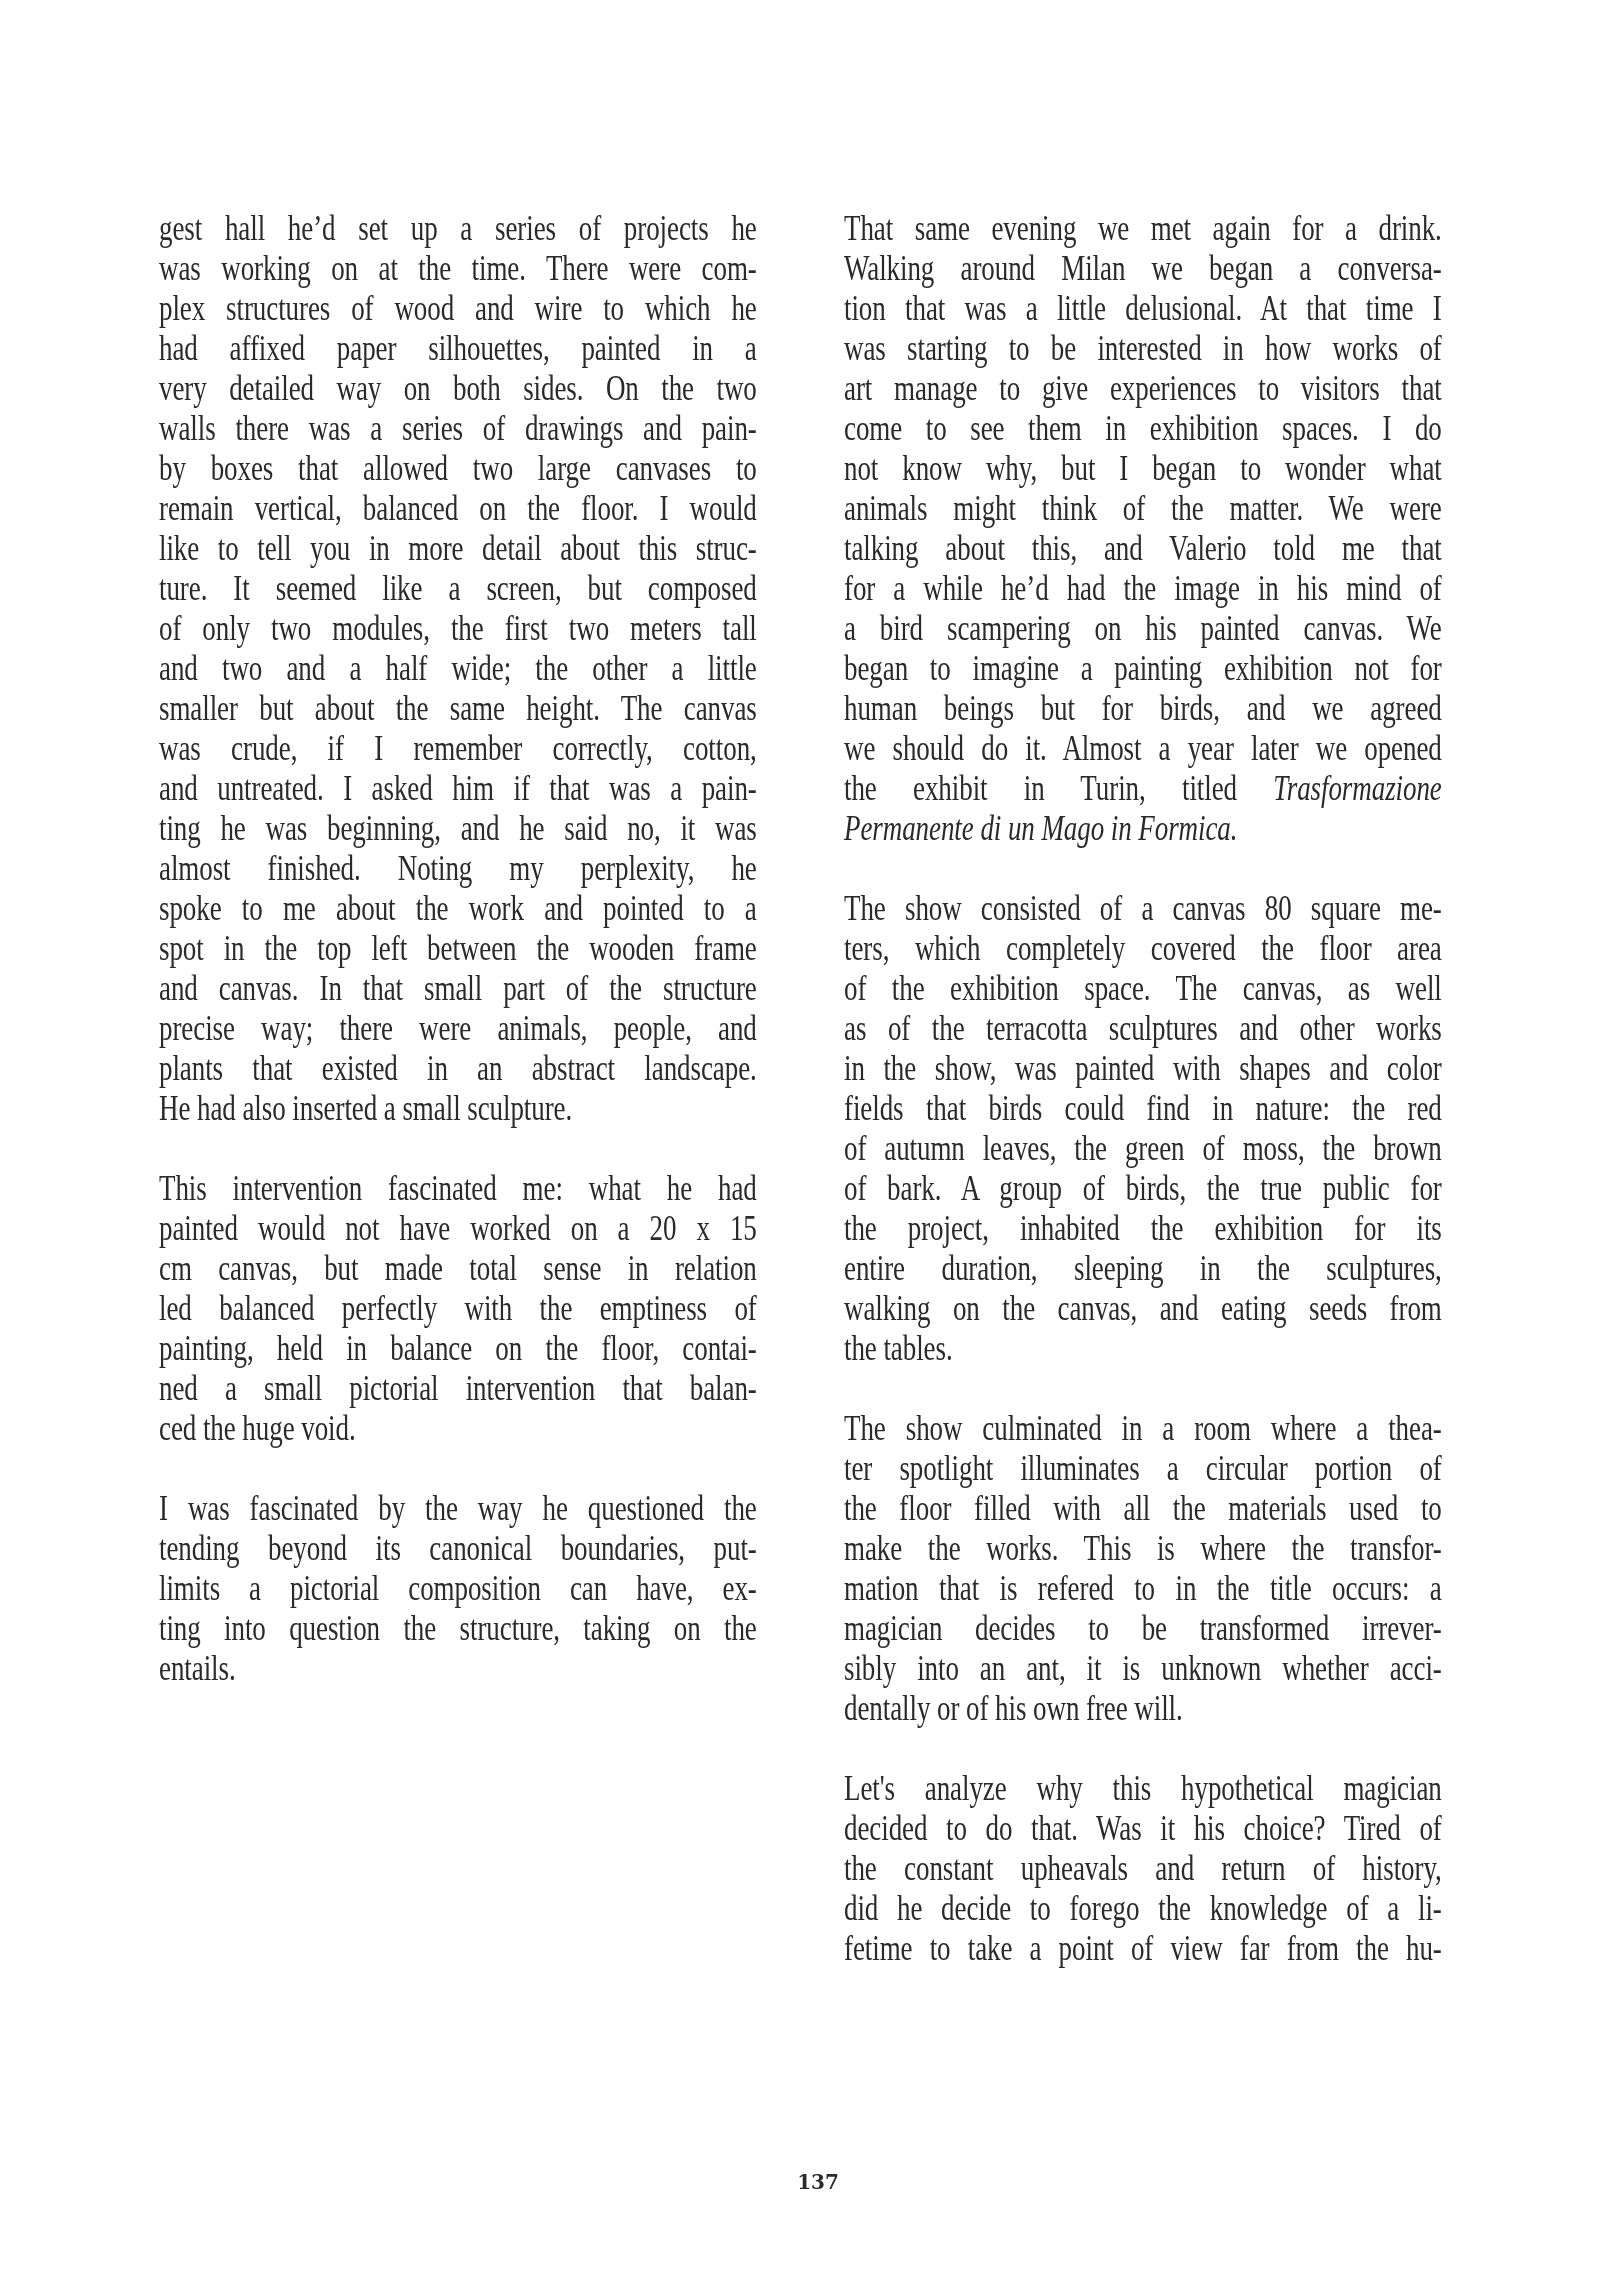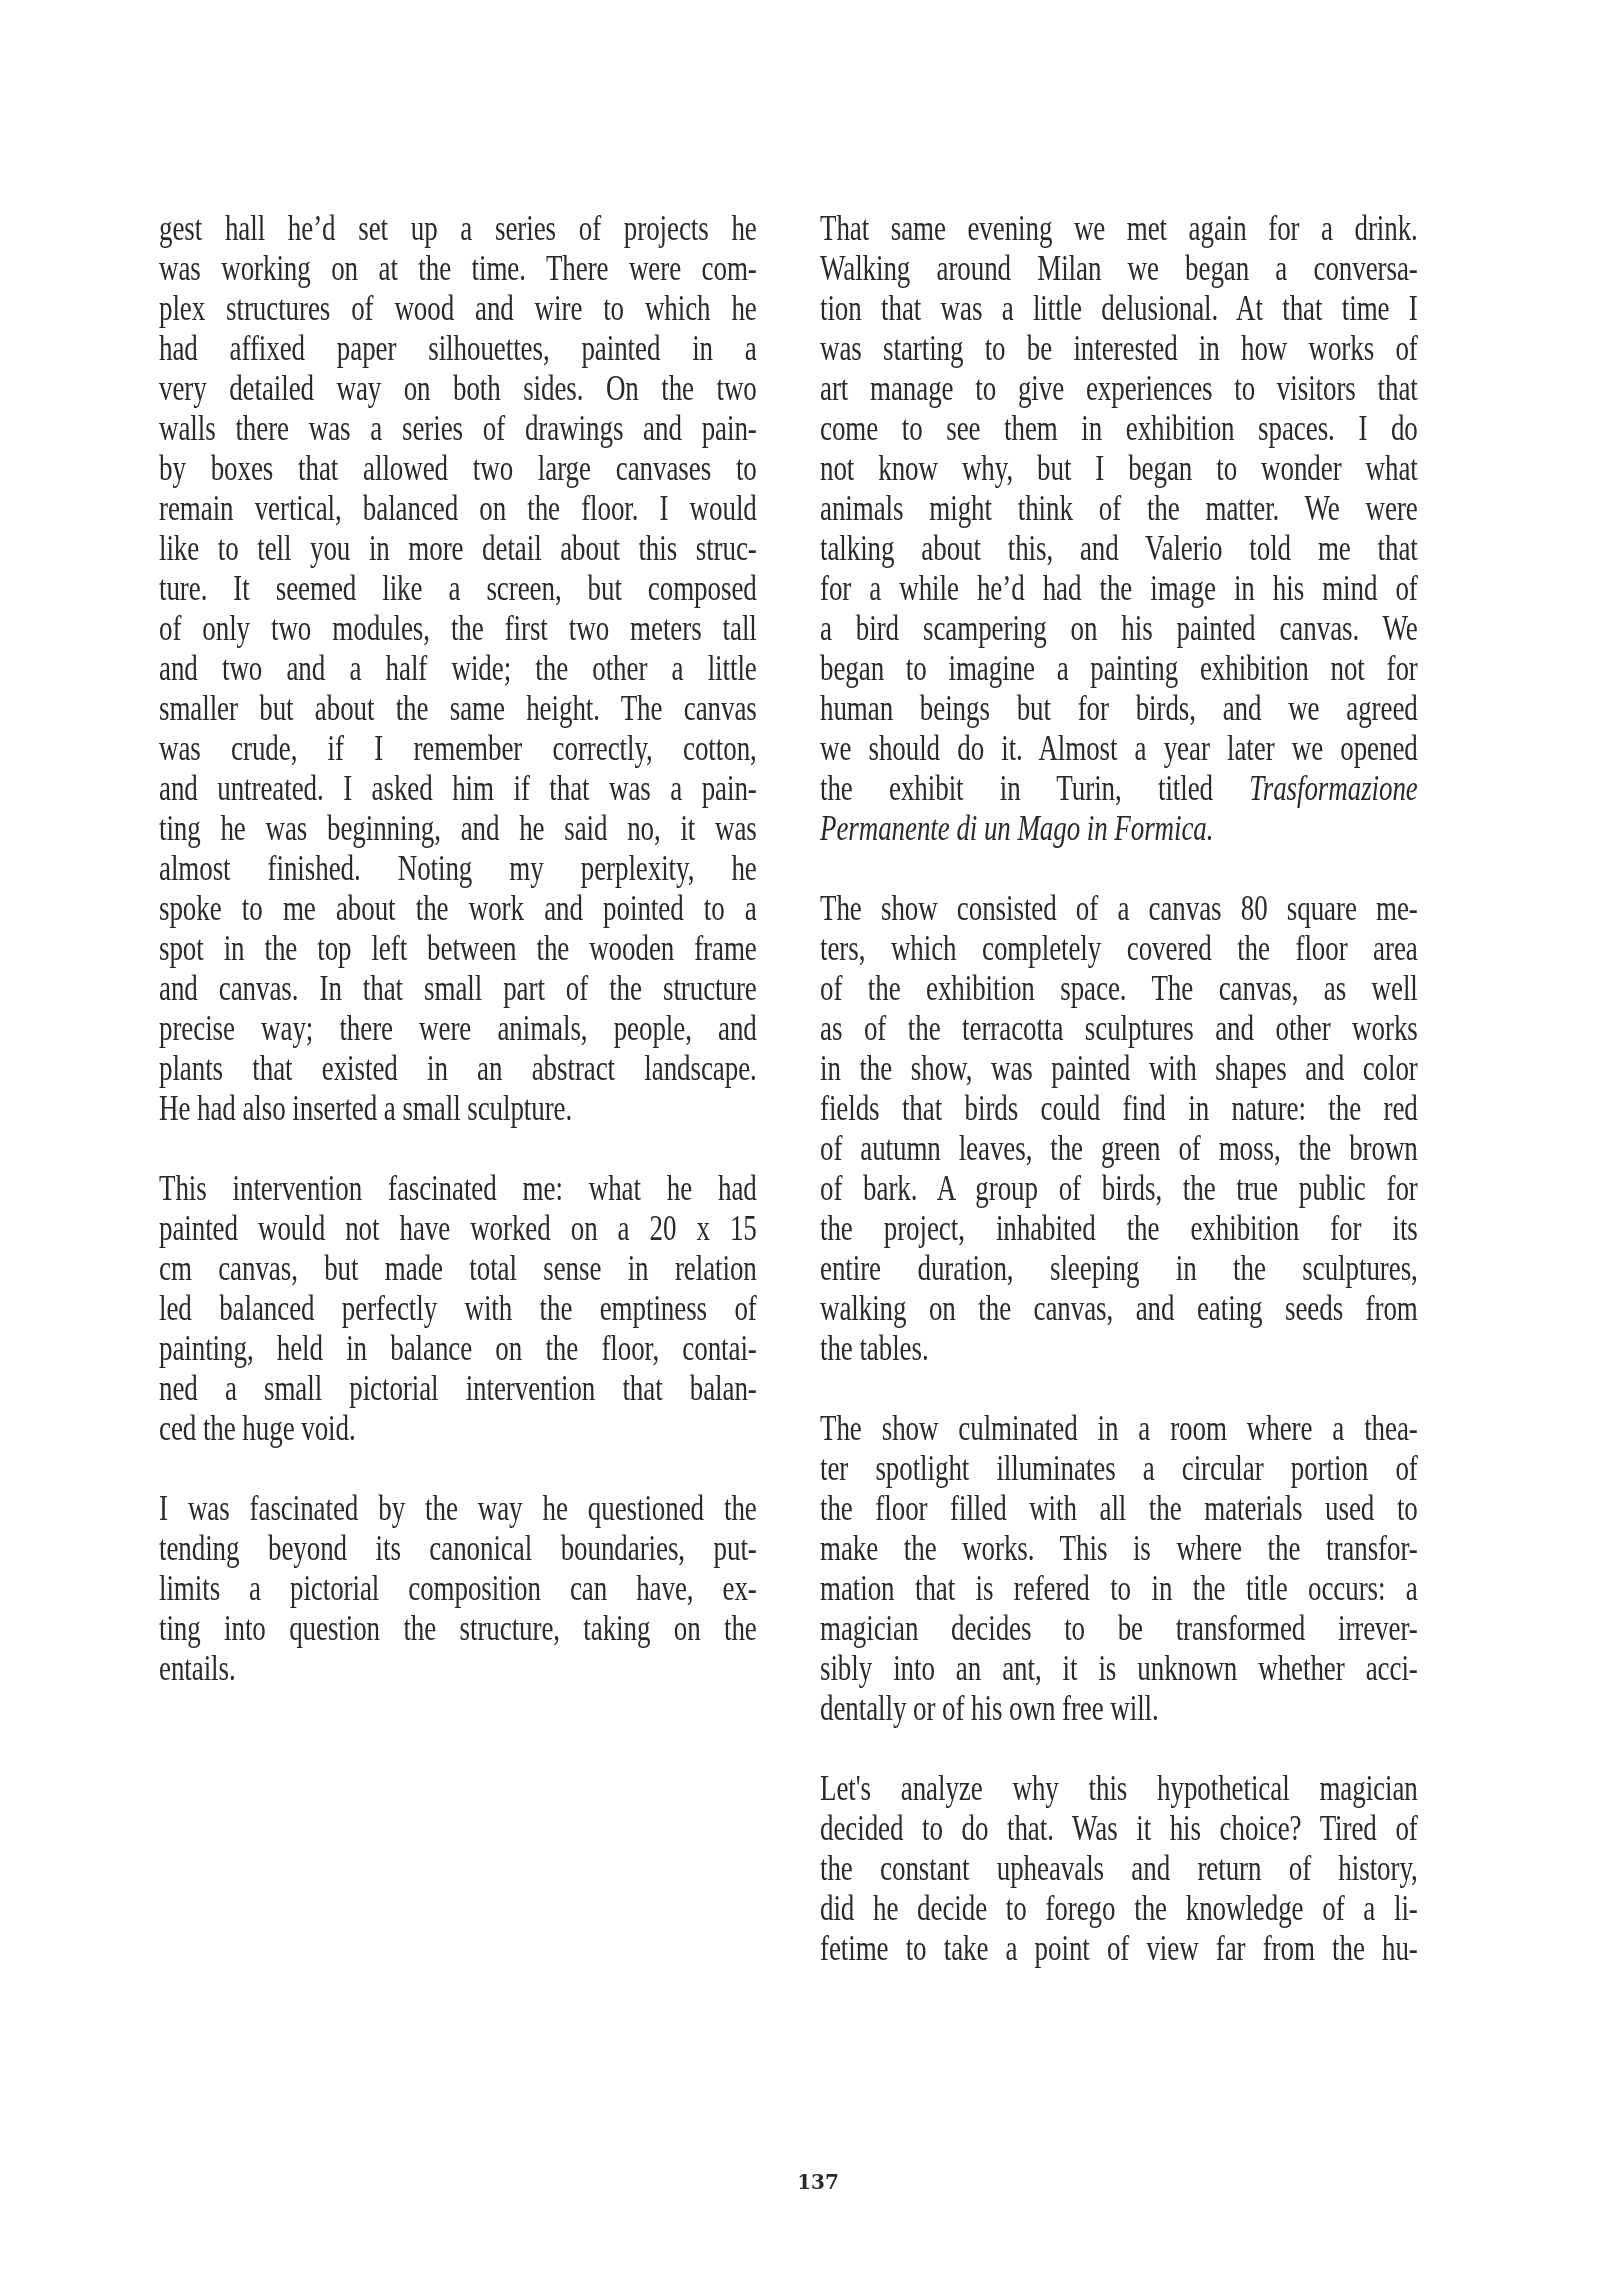--- a/index.html
+++ b/index.html
@@ -22,21 +22,21 @@
       height: 2295px;
       background: #ffffff;
       margin-left: 12px;
     }
     .column {
       position: absolute;
       top: 208px;
       width: 598px;
     }
     .col-left { left: 147px; }
-    .col-right { left: 808px; text-decoration: underline; }
+    .col-right { left: 832px; text-decoration: underline; }
 
     .para {
       margin: 0 0 40px 0;
     }
     .line {
       display: block;
       height: 40px;
       line-height: 40px;
       white-space: nowrap;
       overflow: visible;

